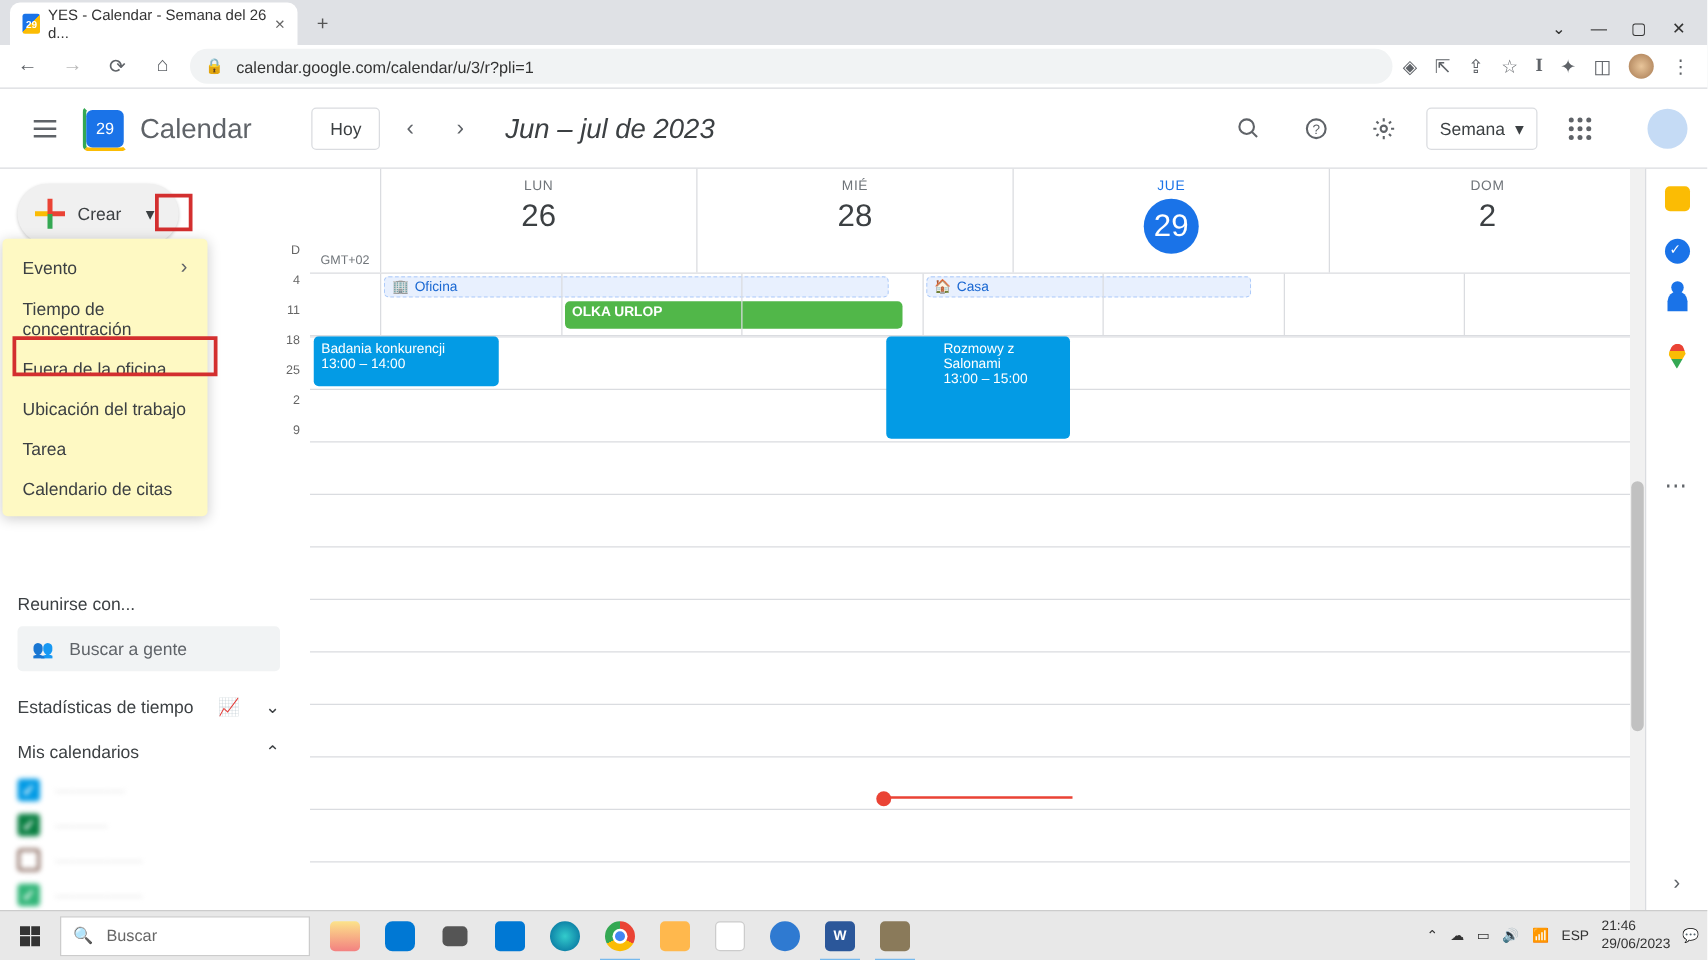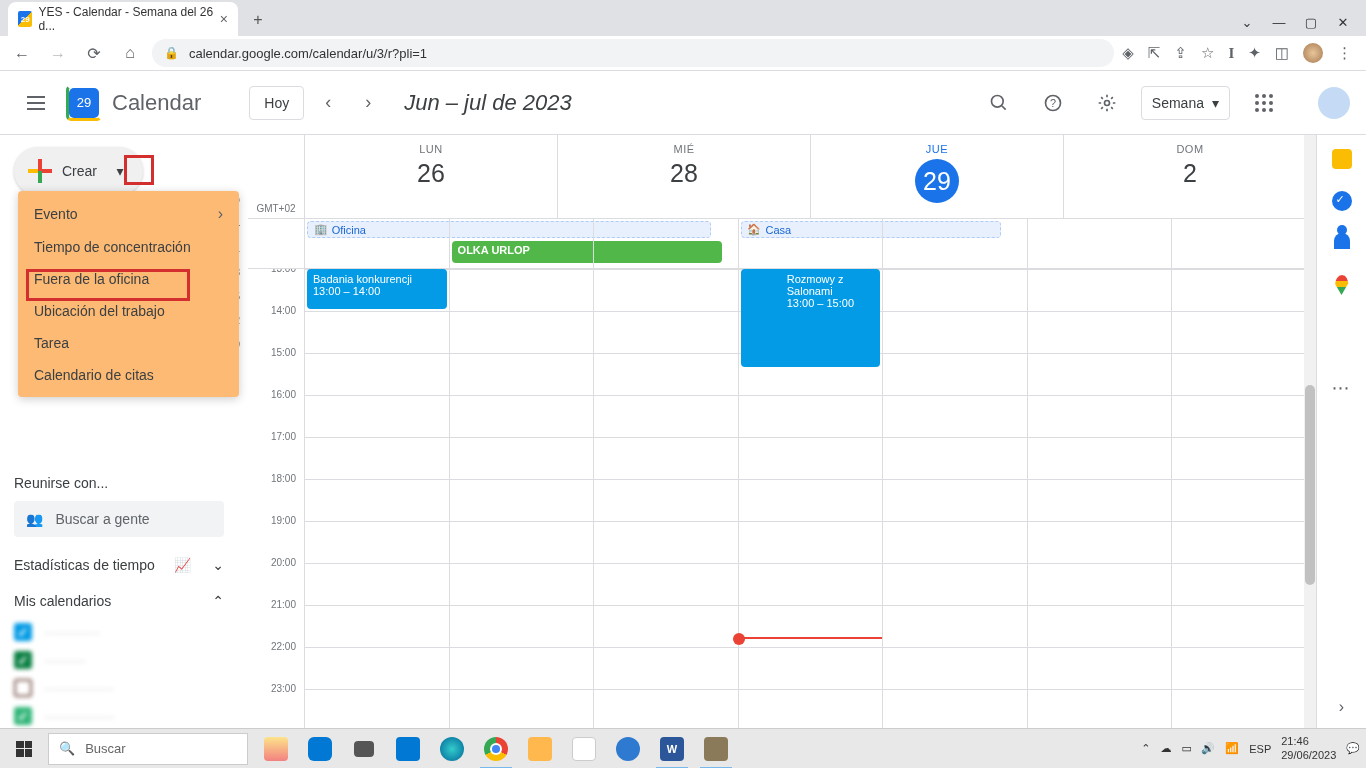--- a/index.html
+++ b/index.html
@@ -48,21 +48,21 @@
 .sidebar { width: 248px; padding: 12px 0 0 14px; position: relative; }
 .create-btn { display:inline-flex; align-items:center; gap:10px; padding: 0 14px 0 14px; height: 48px; border-radius: 24px; box-shadow: 0 1px 3px rgba(0,0,0,0.2); background:#f0f0f0; font-size:14px; color:#3c4043; position:relative;}
 .plus-icon { width:24px; height:24px; position:relative;}
 .plus-icon::before,.plus-icon::after{content:'';position:absolute;background:#ea4335;}
 .plus-icon::before{width:24px;height:4px;top:10px;left:0;background:linear-gradient(90deg,#fbbc04 50%,#ea4335 50%);}
 .plus-icon::after{width:4px;height:24px;top:0;left:10px;background:linear-gradient(#ea4335 50%,#34a853 50%);}
 .dropdown-box { width: 18px; height: 18px; display:flex;align-items:center;justify-content:center; margin-left:4px;}
 .red-highlight { position:absolute; border: 3px solid #d32f2f; }
 .hl1 { top: 8px; left: 110px; width: 30px; height: 30px; }
 
-.create-menu { position:absolute; top: 56px; left: 18px; width: 221px; background:#fdba74; box-shadow: 0 2px 10px rgba(0,0,0,0.2); border-radius: 4px; padding: 6px 0; z-index: 10;}
+.create-menu { position:absolute; top: 56px; left: 2px; width: 164px; background:#fef9c3; box-shadow: 0 2px 10px rgba(0,0,0,0.2); border-radius: 4px; padding: 6px 0; z-index: 10;}
 .menu-item { padding: 8px 16px; font-size: 14px; color: #3c4043; display:flex; align-items:center; justify-content:space-between;}
 .menu-item .chev { color:#5f6368; font-size:16px;}
 .hl2 { top: 78px; left: 8px; width: 164px; height: 32px; }
 
 .mini-dates { position:absolute; top: 60px; right: 8px; font-size:10px; color:#666; display:flex; flex-direction:column; gap: 13px; text-align:right; z-index:5;}
 
 .meet-section { margin-top: 280px; font-size: 14px; color: #3c4043;}
 .search-people { margin-top: 10px; background:#f1f3f4; border-radius:4px; padding: 10px 12px; display:flex; align-items:center; gap:12px; color:#5f6368; font-size:14px; width: 210px;}
 .section-row { margin-top: 20px; display:flex; align-items:center; justify-content:space-between; width: 210px; font-size:14px; color:#3c4043;}
 
@@ -92,21 +92,21 @@
 .time-grid { flex:1; overflow-y:auto; position:relative;}
 .time-grid-inner { display:flex; position:relative;}
 .hours-col { width:56px; }
 .hour-label { height:42px; font-size:10px; color:#70757a; text-align:right; padding-right:8px; position:relative; top:-6px;}
 .grid-cols { flex:1; display:flex; position:relative;}
 .grid-col { flex:1; border-left:1px solid #dadce0; position:relative;}
 .hour-line { position:absolute; left:0; right:0; border-top:1px solid #dadce0;}
 
 .event-block { position:absolute; left:2px; right:2px; background:#039be5; border-radius:4px; color:#fff; font-size:11px; padding:4px 6px; overflow:hidden;}
 .event-block.e1 { top: 0px; height: 40px;}
-.event-block.e2 { top: 0px; height: 98px; padding-left: 46px;}
+.event-block.e2 { top: 0px; height: 82px; padding-left: 46px;}
 .event-title { font-weight:500;}
 .event-time { font-size:11px;}
 
 .now-line { position:absolute; left:0; right:0; border-top:2px solid #ea4335; z-index:5;}
 .now-dot { position:absolute; width:12px; height:12px; background:#ea4335; border-radius:50%; top:-6px; left:-6px;}
 
 .scrollbar-track { position:absolute; right:0; top:0; bottom:0; width:12px; background:#f1f1f1;}
 .scrollbar-thumb { position:absolute; right:1px; width:10px; background:#c1c1c1; border-radius:5px; top:250px; height:200px;}
 
 
@@ -337,33 +337,20 @@
       <div class="allday-cell">
         <div class="chip casa">🏠 <span>Casa</span></div>
       </div>
       <div class="allday-cell"></div>
       <div class="allday-cell"></div>
       <div class="allday-cell"></div>
     </div>
 
     <div class="time-grid">
       <div class="time-grid-inner">
-        <div class="hours-col">
-          <div class="hour-label">13:00</div>
-          <div class="hour-label">14:00</div>
-          <div class="hour-label">15:00</div>
-          <div class="hour-label">16:00</div>
-          <div class="hour-label">17:00</div>
-          <div class="hour-label">18:00</div>
-          <div class="hour-label">19:00</div>
-          <div class="hour-label">20:00</div>
-          <div class="hour-label">21:00</div>
-          <div class="hour-label">22:00</div>
-          <div class="hour-label">23:00</div>
-        </div>
         <div class="grid-cols">
           <div class="hour-line" style="top:0"></div>
             <div class="hour-line" style="top:42px"></div>
             <div class="hour-line" style="top:84px"></div>
             <div class="hour-line" style="top:126px"></div>
             <div class="hour-line" style="top:168px"></div>
             <div class="hour-line" style="top:210px"></div>
             <div class="hour-line" style="top:252px"></div>
             <div class="hour-line" style="top:294px"></div>
             <div class="hour-line" style="top:336px"></div>

